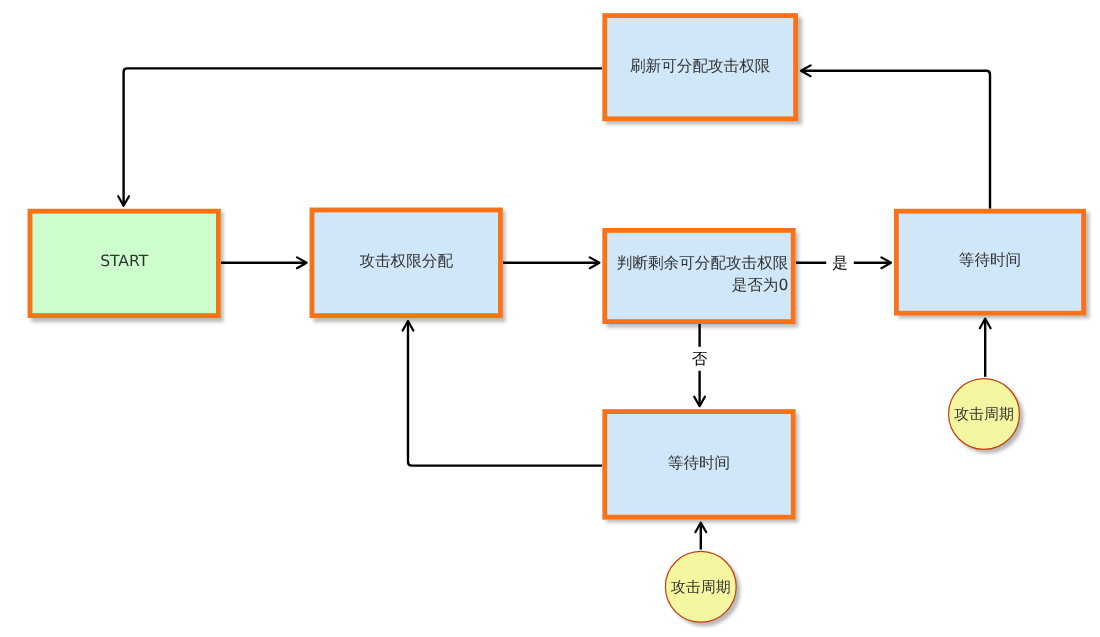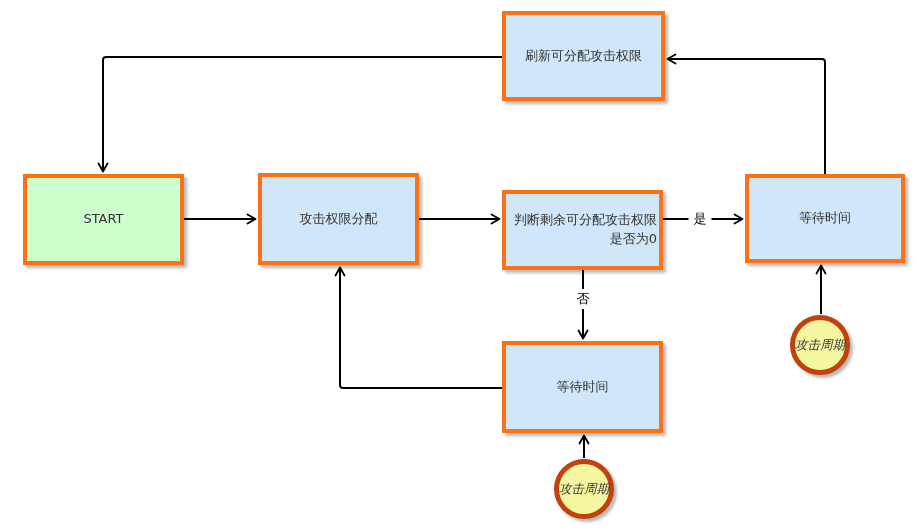--- a/index.html
+++ b/index.html
@@ -38,24 +38,23 @@
     font-size: 13px;
     line-height: 1.45;
     color: #333333;
     border: 4px solid #f97316;
     box-shadow: 3px 3px 3px rgba(0,0,0,0.28);
     padding: 4px 2px;
     z-index: 2;
   }
   .node.circle {
     border-radius: 50%;
-    border: 5px solid #c2410c;
+    border: 1px solid #c2410c;
     font-size: 12.5px;
     padding: 0;
-    font-style: italic;
   }
   .node-refresh      { left: 502px; top: 11px;  width: 163px; height: 90px; }
   .node-start        { left: 23px;  top: 174px; width: 161px; height: 91px; }
   .node-allocate     { left: 258px; top: 173px; width: 161px; height: 92px; }
   .node-judge        { left: 502px; top: 190px; width: 161px; height: 80px; text-align: right; }
   .node-wait-yes     { left: 745px; top: 174px; width: 160px; height: 89px; }
   .node-wait-no      { left: 502px; top: 341px; width: 161px; height: 92px; }
   .node-attack-cycle { left: 790px; top: 315px; width: 60px;  height: 60px; }
   .node-attack-freq  { left: 554px; top: 459px; width: 60px;  height: 60px; }
   .edge-label {

